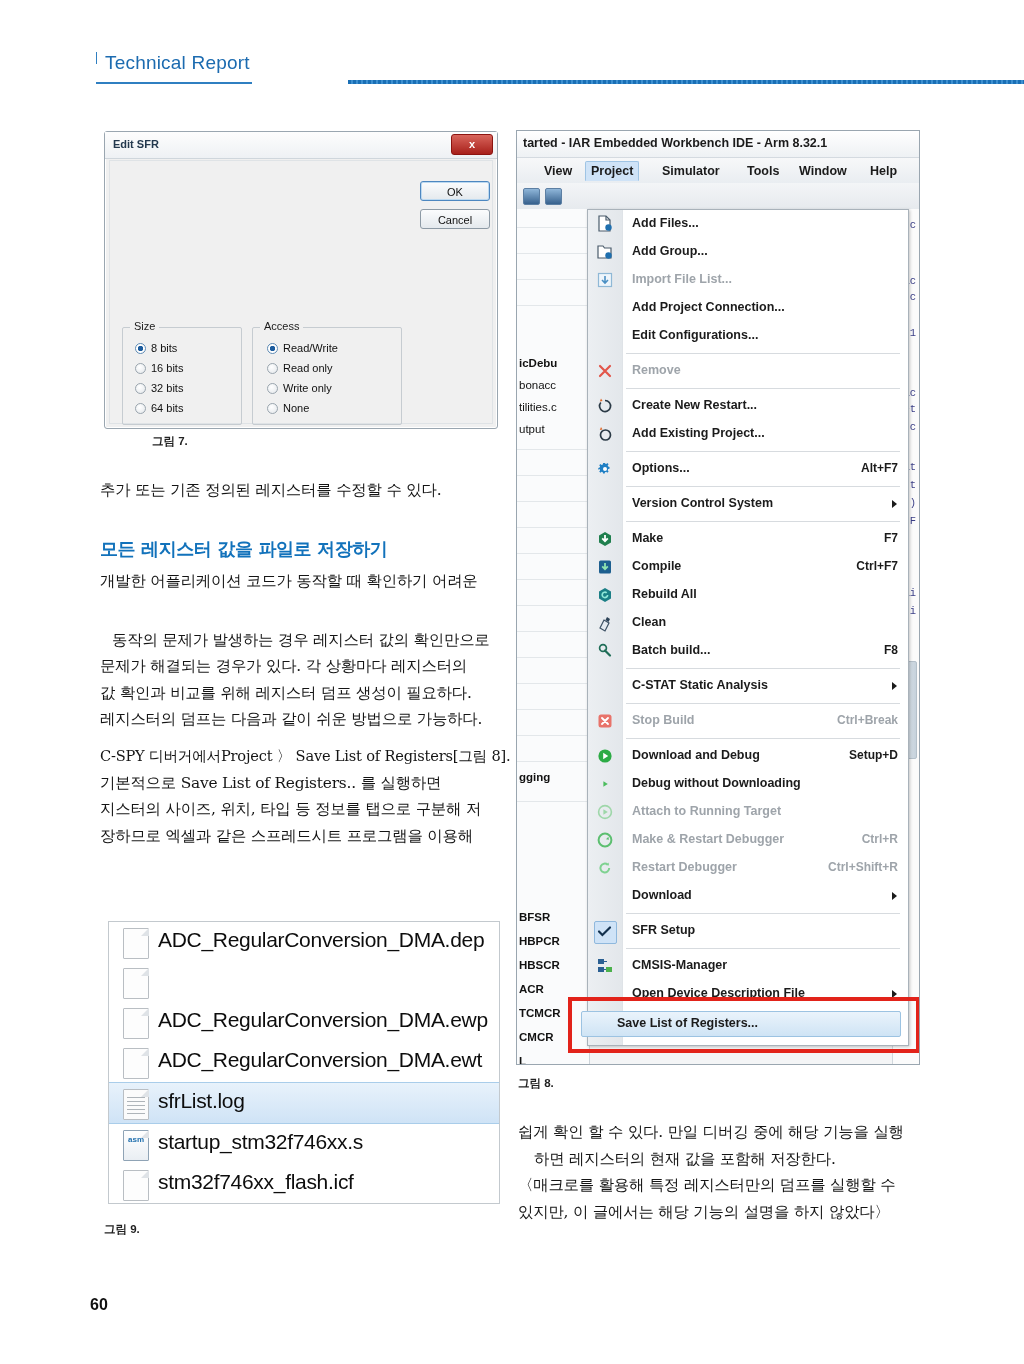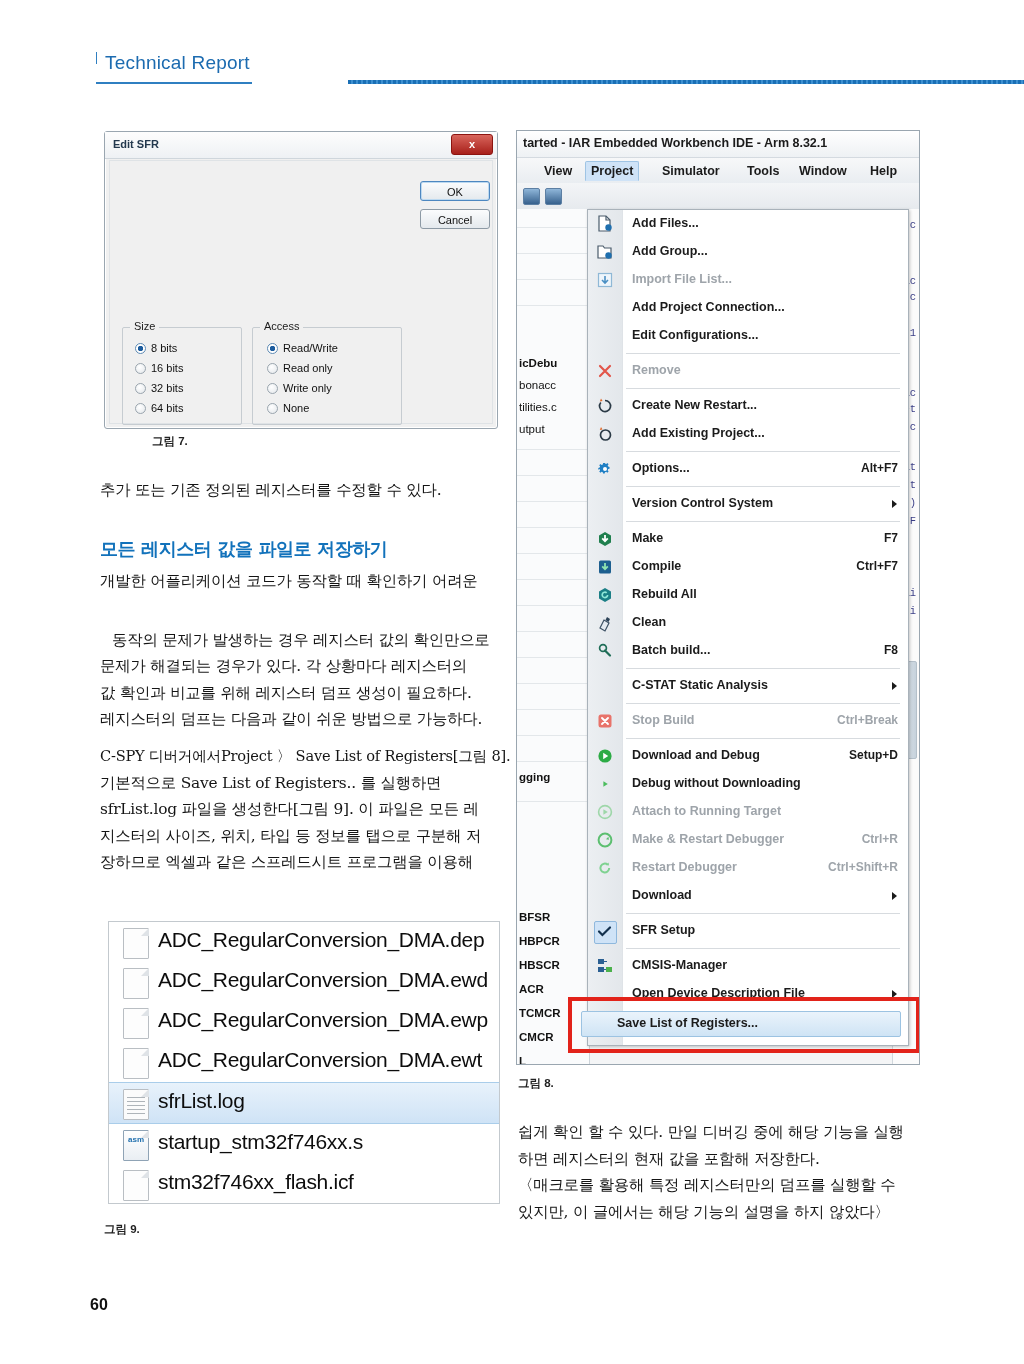--- a/index.html
+++ b/index.html
@@ -199,33 +199,31 @@
   <div class="body-ko" style="position:relative;left:0;top:0;">개발한 어플리케이션 코드가 동작할 때 확인하기 어려운</div>
   <div class="body-ko" style="position:relative;left:12px;top:0;margin-top:32px;">동작의 문제가 발생하는 경우 레지스터 값의 확인만으로</div>
   <div class="body-ko" style="position:relative;left:0;top:0;">문제가 해결되는 경우가 있다. 각 상황마다 레지스터의</div>
   <div class="body-ko" style="position:relative;left:0;top:0;">값 확인과 비교를 위해 레지스터 덤프 생성이 필요하다.</div>
   <div class="body-ko" style="position:relative;left:0;top:0;">레지스터의 덤프는 다음과 같이 쉬운 방법으로 가능하다.</div>
 </div>
 
 <div id="para3" style="position:absolute;left:100px;top:743px;width:412px;">
   <div class="body-ko" style="position:relative;font-size:14.6px;">C-SPY 디버거에서Project 〉 Save List of Registers[그림 8].</div>
   <div class="body-ko" style="position:relative;">기본적으로 Save List of Registers.. 를 실행하면</div>
-  <div class="body-ko" style="position:relative;">sfrList.log 파일을 생성한다[그림 9]. 이 파일은 모든 레</div>
   <div class="body-ko" style="position:relative;">지스터의 사이즈, 위치, 타입 등 정보를 탭으로 구분해 저</div>
   <div class="body-ko" style="position:relative;">장하므로 엑셀과 같은 스프레드시트 프로그램을 이용해</div>
 </div>
 
 <div class="shot" id="flist">
   <div class="frow">
     <span class="fico"></span>
     <span class="fn">ADC_RegularConversion_DMA.dep</span>
   </div>
   <div class="frow">
     <span class="fico"></span>
-    <span class="fn">ADC_RegularConversion_DMA.ewd</span>
   </div>
   <div class="frow">
     <span class="fico"></span>
     <span class="fn">ADC_RegularConversion_DMA.ewp</span>
   </div>
   <div class="frow">
     <span class="fico"></span>
     <span class="fn">ADC_RegularConversion_DMA.ewt</span>
   </div>
   <div class="frow sel">
@@ -581,16 +579,16 @@
     <div id="hl-item">
       <span class="lab">Save List of Registers...</span>
     </div>
   </div>
 
 </div>
 <div class="caption" style="left:518px;top:1076px;">그림 8.</div>
 
 <div id="para4" style="position:absolute;left:518px;top:1119px;width:414px;">
   <div class="body-ko" style="position:relative;">쉽게 확인 할 수 있다. 만일 디버깅 중에 해당 기능을 실행</div>
-  <div class="body-ko" style="position:relative;">하면 레지스터의 현재 값을 포함해 저장한다.</div>
+  <div class="body-ko" style="position:relative;margin-left:16px;">하면 레지스터의 현재 값을 포함해 저장한다.</div>
   <div class="body-ko" style="position:relative;">〈매크로를 활용해 특정 레지스터만의 덤프를 실행할 수</div>
   <div class="body-ko" style="position:relative;">있지만, 이 글에서는 해당 기능의 설명을 하지 않았다〉</div>
 </div>
 
 </body></html>

